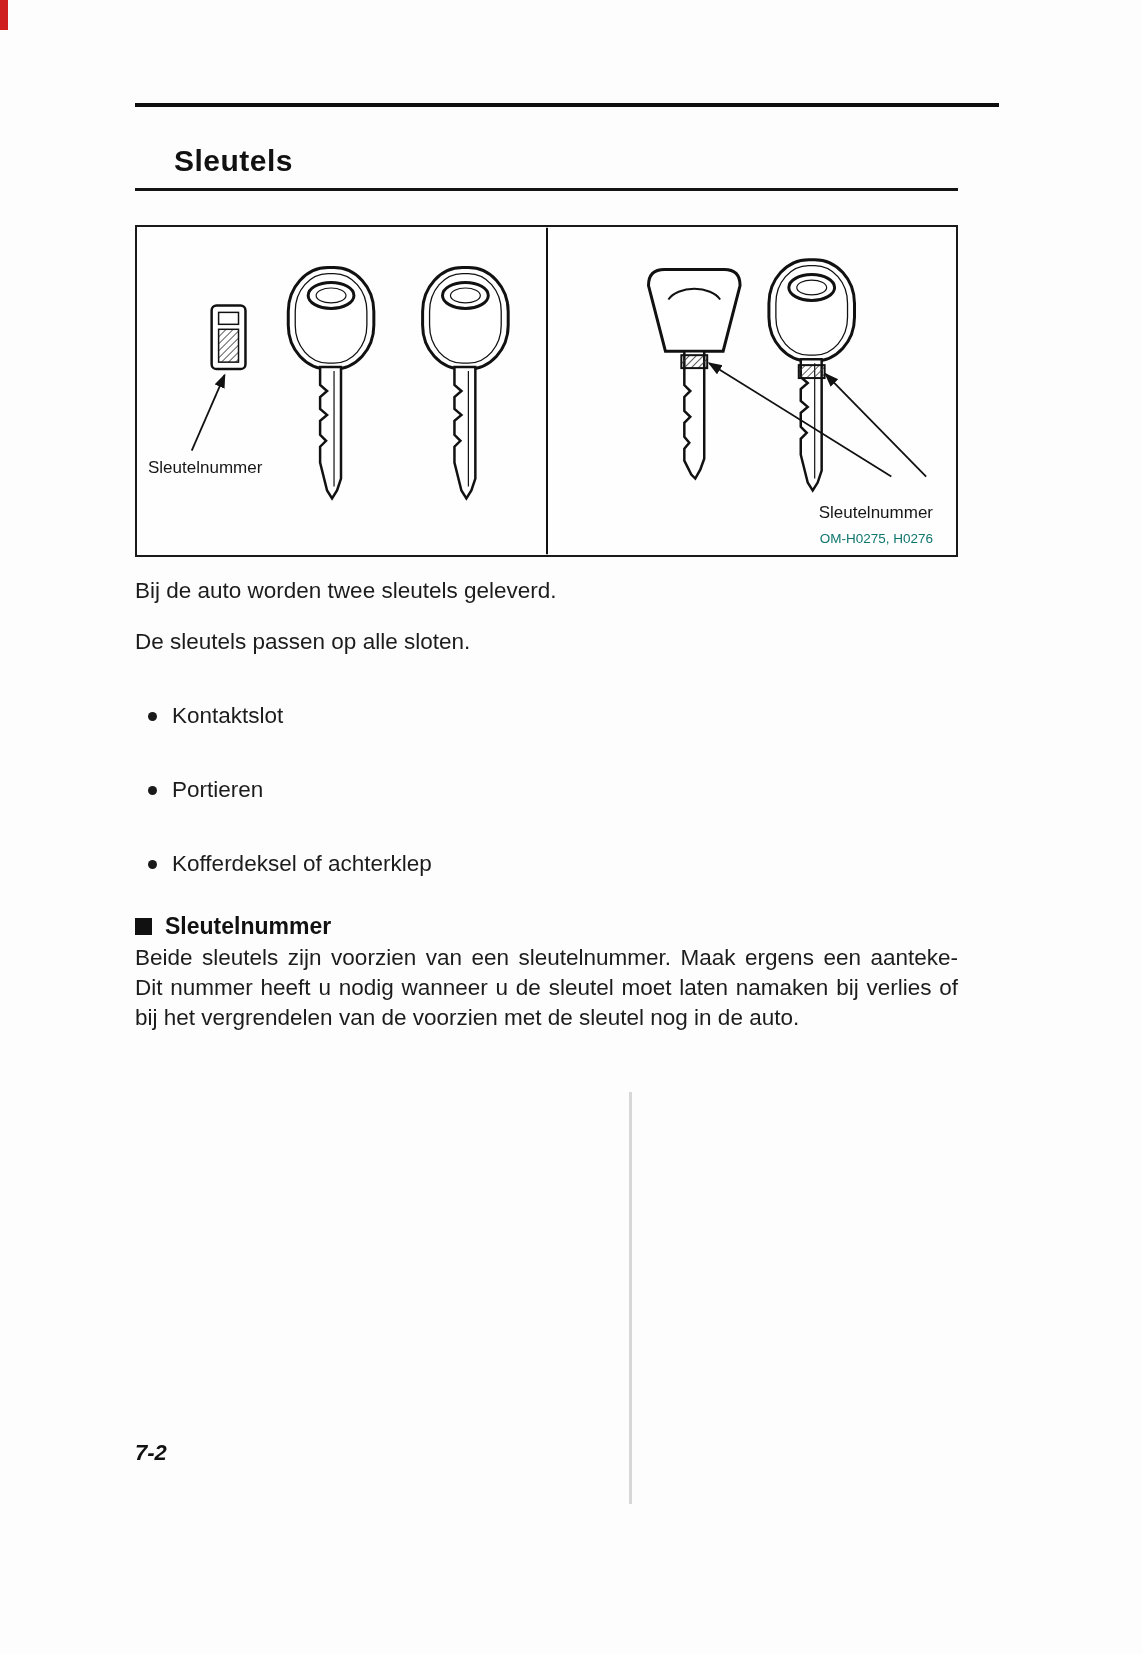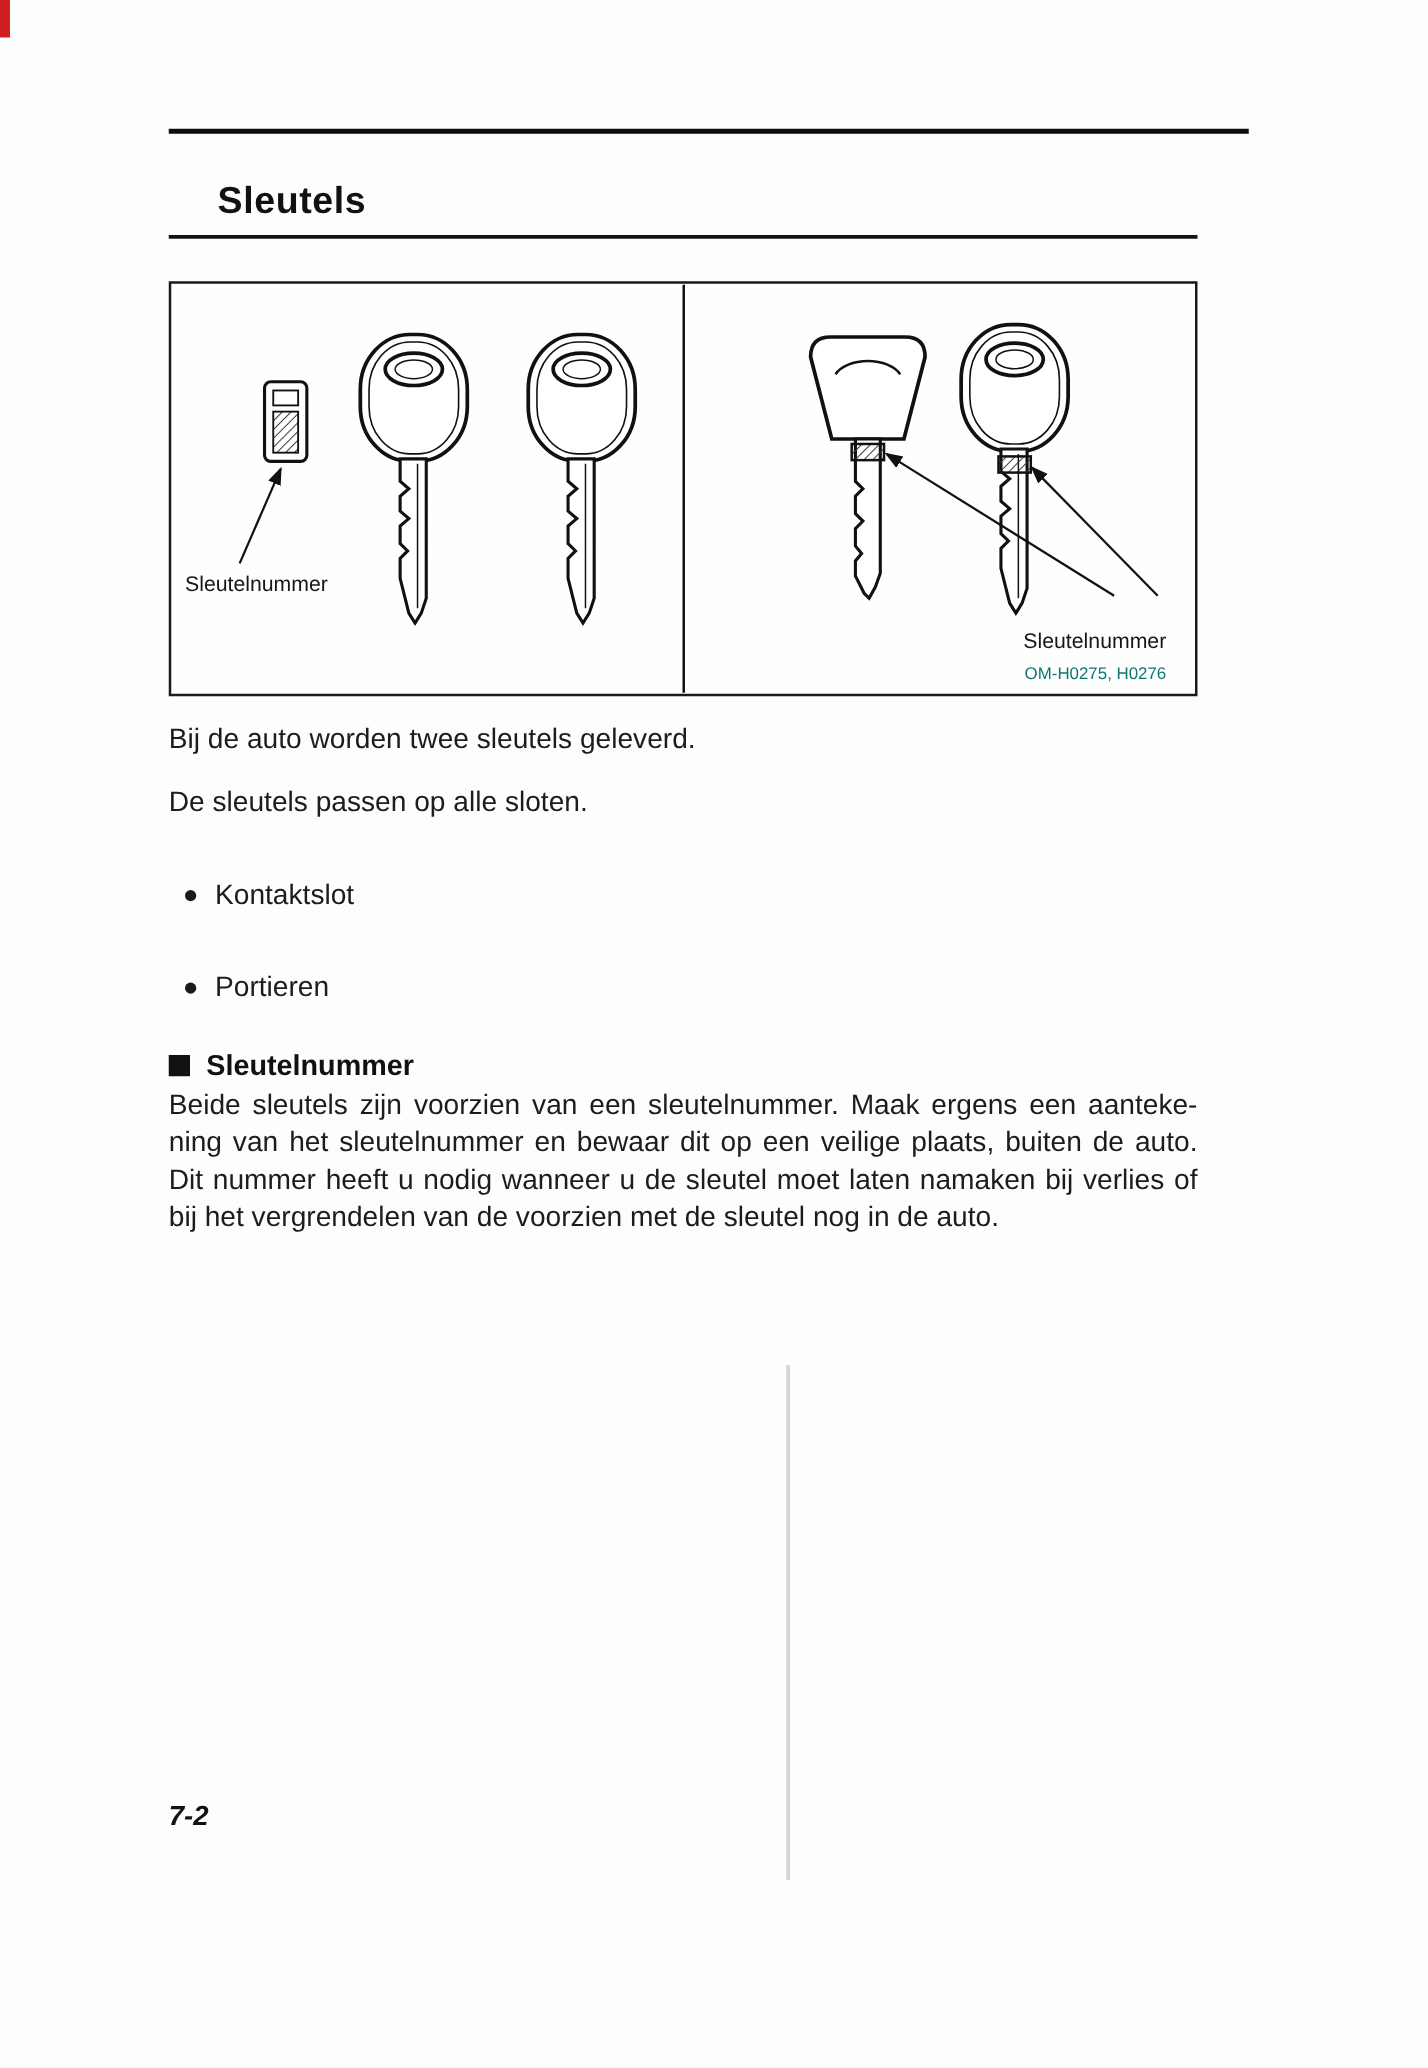--- a/index.html
+++ b/index.html
@@ -127,29 +127,32 @@
     <p class="para2">De sleutels passen op alle sloten.</p>
 
     <div class="bullet-row">
       <span class="bullet-dot"></span>
       <span>Kontaktslot</span>
     </div>
     <div class="bullet-row">
       <span class="bullet-dot"></span>
       <span>Portieren</span>
     </div>
+    <div class="bullet-row">
+      <span class="bullet-dot"></span>
+      <span>Kofferdeksel of achterklep</span>
+    </div>
 
     <div class="section-head">
       <span class="section-square"></span>
       <span class="section-title">Sleutelnummer</span>
     </div>
 
     <div class="body-lines">
       <div class="jline">Beide sleutels zijn voorzien van een sleutelnummer. Maak ergens een aanteke-</div>
-      <div class="jline">ning van het sleutelnummer en bewaar dit op een veilige plaats, buiten de auto.</div>
       <div class="jline">Dit nummer heeft u nodig wanneer u de sleutel moet laten namaken bij verlies of</div>
       <div class="jline-last">bij het vergrendelen van de voorzien met de sleutel nog in de auto.</div>
     </div>
   </div>
 
   <div class="page-number">7-2</div>
 
 </div>
 
 </body></html>

